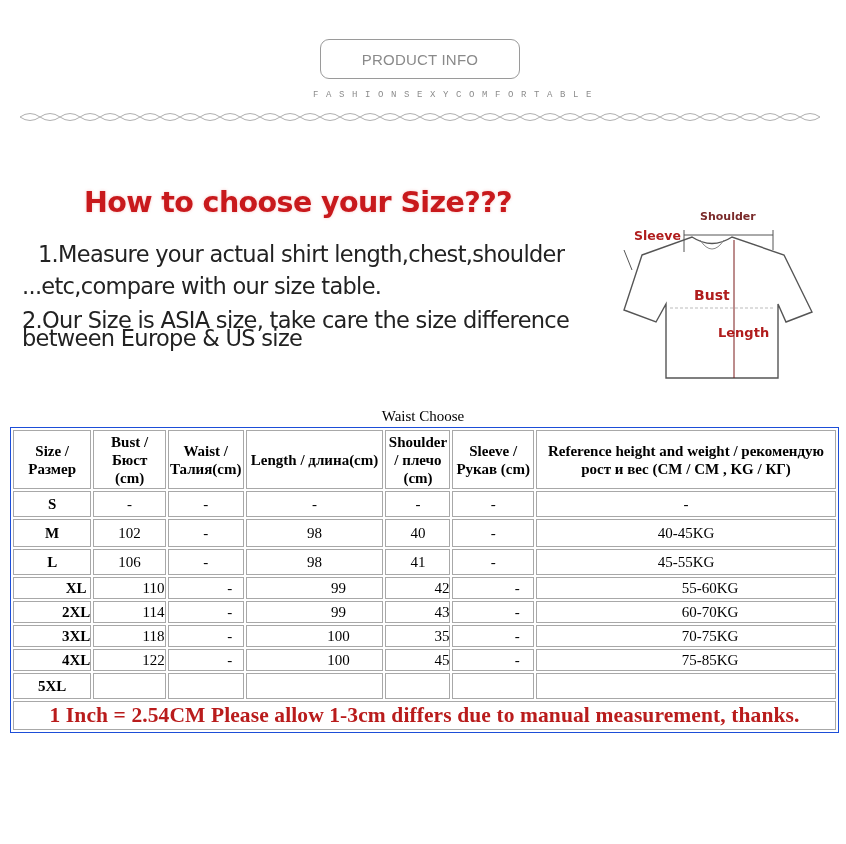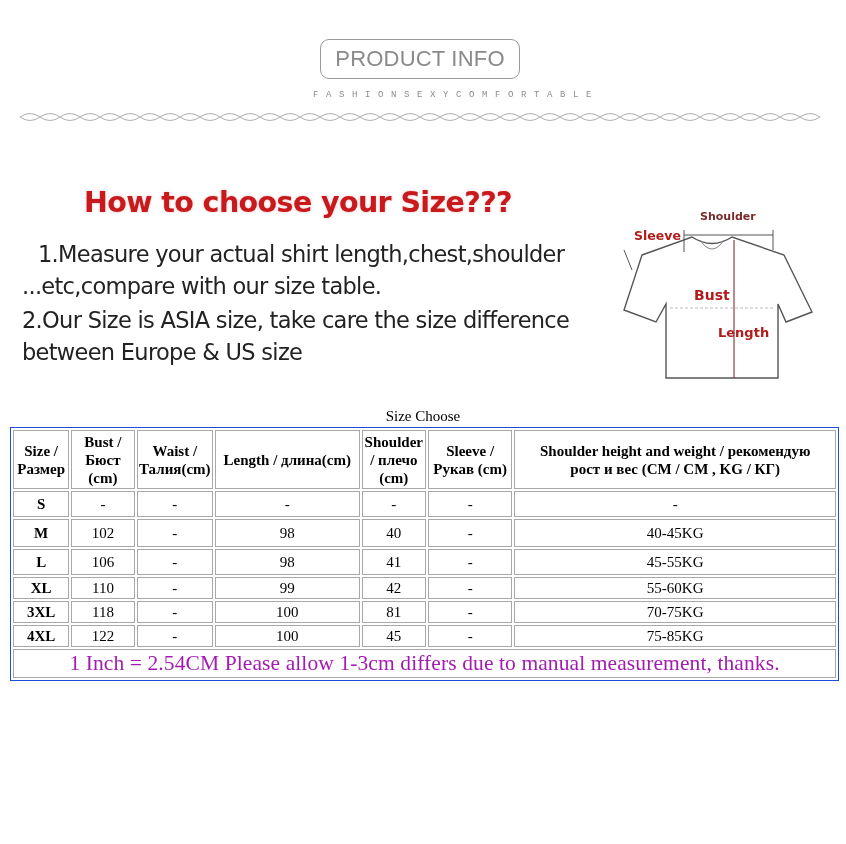--- a/index.html
+++ b/index.html
@@ -1,37 +1,37 @@
 <!DOCTYPE html>
 <html><head>
   <meta charset="utf-8">
   <style>
     html, body { margin: 0; padding: 0; background: #ffffff; }
     body { width: 846px; height: 844px; position: relative; overflow: hidden; font-family: "Liberation Serif", serif; color: #000; }
 
     .pinfo-box { position: absolute; left: 320px; top: 39px; width: 200px; height: 40px; border: 1.5px solid #9a9a9a; border-radius: 9px; box-sizing: border-box; display: flex; align-items: center; justify-content: center; }
-    .pinfo-text { font-family: "Liberation Sans", sans-serif; font-size: 22px; color: #8a8a8a; letter-spacing: 0.2px; }
+    .pinfo-text { font-family: "Liberation Sans", sans-serif; font-size: 15px; color: #8a8a8a; letter-spacing: 0.2px; }
     .tagline { position: absolute; left: 12px; width: 846px; top: 90px; text-align: center; font-family: Liberation Mono, monospace; font-size: 9px; letter-spacing: 7.6px; color: #8c8c8c; padding-left: 42px; box-sizing: border-box; }
     .wave { position: absolute; left: 20px; top: 110px; width: 800px; height: 14px; }
 
     .howto-title { position: absolute; left: 84px; top: 186px; font-family: "DejaVu Sans", sans-serif; font-weight: bold; font-size: 28.5px; color: #c8191c; letter-spacing: -0.6px; text-shadow: 0 0 3px rgba(230,80,80,0.35); text-align: right; }
     .instr { position: absolute; left: 22px; font-family: "DejaVu Sans", sans-serif; font-size: 22.5px; color: #222; letter-spacing: -0.7px; white-space: nowrap; }
-    .i1 { top: 241px; margin-left: 16px; } .i2 { top: 273px; } .i3 { top: 307px; } .i4 { top: 339px; }
+    .i1 { top: 241px; margin-left: 16px; } .i2 { top: 273px; } .i3 { top: 307px; } .i4 { top: 325px; }
 
     .shirt { position: absolute; left: 612px; top: 200px; width: 210px; height: 180px; }
 
     .caption { position: absolute; left: 0; width: 846px; top: 408px; text-align: center; font-size: 15px; }
     .size-table { position: absolute; left: 10px; top: 427px; width: 829px; border-collapse: separate; border-spacing: 2px; border: 1px solid #1d4ed8; font-family: "Liberation Serif", serif; }
     .size-table td, .size-table th { border: 1px solid #a8a8a8; text-align: center; padding: 0; font-size: 15px; }
     .size-table th { font-weight: bold; font-size: 15px; line-height: 18px; height: 57px; }
     .size-table td.sz { font-weight: bold; }
     .r-tall td { height: 26px; }
     .r-mid td { height: 24px; }
-    .r-short td { height: 20px; }
-    .note-cell { color: #a21caf; font-weight: normal; font-size: 21.5px !important; height: 27px; letter-spacing: 0.1px; }
+    .r-short td { height: 20px; padding-left: 48px; }
+    .note-cell { color: #b91c1c; font-weight: bold; font-size: 21.5px !important; height: 27px; letter-spacing: 0.1px; }
   </style>
 </head>
 <body>
 
 <div class="pinfo-box">
   <span class="pinfo-text">PRODUCT INFO</span>
 </div>
 <div class="tagline">FASHIONSEXYCOMFORTABLE</div>
 <svg class="wave" viewBox="0 0 800 14" preserveAspectRatio="none">
   <path d="M0 7 Q10 0 20 7 T40 7 T60 7 T80 7 T100 7 T120 7 T140 7 T160 7 T180 7 T200 7 T220 7 T240 7 T260 7 T280 7 T300 7 T320 7 T340 7 T360 7 T380 7 T400 7 T420 7 T440 7 T460 7 T480 7 T500 7 T520 7 T540 7 T560 7 T580 7 T600 7 T620 7 T640 7 T660 7 T680 7 T700 7 T720 7 T740 7 T760 7 T780 7 T800 7" fill="none" stroke="#b0b0b0" stroke-width="1"></path>
@@ -52,41 +52,41 @@
   <line x1="161" y1="30" x2="161" y2="50" stroke="#555" stroke-width="1"></line>
   <line x1="122" y1="40" x2="122" y2="178" stroke="#7a1a1a" stroke-width="1"></line>
   <line x1="58" y1="108" x2="163" y2="108" stroke="#bbb" stroke-width="1" stroke-dasharray="3 2"></line>
   <line x1="12" y1="50" x2="20" y2="70" stroke="#555" stroke-width="1"></line>
   <text x="88" y="20" font-family="DejaVu Sans, sans-serif" font-size="11" font-weight="bold" fill="#7a2a2a">Shoulder</text>
   <text x="22" y="40" font-family="DejaVu Sans, sans-serif" font-size="12.5" font-weight="bold" fill="#b01c1c">Sleeve</text>
   <text x="82" y="100" font-family="DejaVu Sans, sans-serif" font-size="14" font-weight="bold" fill="#b01c1c">Bust</text>
   <text x="106" y="137" font-family="DejaVu Sans, sans-serif" font-size="13" font-weight="bold" fill="#b01c1c">Length</text>
 </svg>
 
-<div class="caption">Size Choose</div>
+<div class="caption">Waist Choose</div>
 
 <table class="size-table">
   <colgroup>
     <col style="width:56px">
       <col style="width:63px">
       <col style="width:76px">
       <col style="width:144px">
       <col style="width:64px">
       <col style="width:84px">
       <col style="width:320px">
   </colgroup>
   <tbody>
       <tr>
     <th><span>Size /</span><br><span>Размер</span></th>
     <th><span>Bust /</span><br><span>Бюст</span><br><span>(cm)</span></th>
     <th><span>Waist /</span><br><span>Талия(cm)</span></th>
     <th><span>Length / длина(cm)</span></th>
     <th><span>Shoulder</span><br><span>/ плечо</span><br><span>(cm)</span></th>
     <th><span>Sleeve /</span><br><span>Рукав (cm)</span></th>
-    <th><span>Shoulder height and weight / рекомендую</span><br><span>рост и вес (CM / CM , KG / КГ)</span></th>
+    <th><span>Reference height and weight / рекомендую</span><br><span>рост и вес (CM / CM , KG / КГ)</span></th>
   </tr>
   <tr class="r-mid">
     <td class="sz">S</td>
     <td>-</td>
     <td>-</td>
     <td>-</td>
     <td>-</td>
     <td>-</td>
     <td>-</td>
   </tr>
@@ -111,34 +111,52 @@
   <tr class="r-short">
     <td class="sz">XL</td>
     <td>110</td>
     <td>-</td>
     <td>99</td>
     <td>42</td>
     <td>-</td>
     <td>55-60KG</td>
   </tr>
   <tr class="r-short">
+    <td class="sz">2XL</td>
+    <td>114</td>
+    <td>-</td>
+    <td>99</td>
+    <td>43</td>
+    <td>-</td>
+    <td>60-70KG</td>
+  </tr>
+  <tr class="r-short">
     <td class="sz">3XL</td>
     <td>118</td>
     <td>-</td>
     <td>100</td>
-    <td>81</td>
+    <td>35</td>
     <td>-</td>
     <td>70-75KG</td>
   </tr>
   <tr class="r-short">
     <td class="sz">4XL</td>
     <td>122</td>
     <td>-</td>
     <td>100</td>
     <td>45</td>
     <td>-</td>
     <td>75-85KG</td>
   </tr>
+  <tr class="r-mid">
+    <td class="sz">5XL</td>
+    <td></td>
+    <td></td>
+    <td></td>
+    <td></td>
+    <td></td>
+    <td></td>
+  </tr>
   <tr>
     <td class="note-cell" colspan="7">1 Inch = 2.54CM Please allow 1-3cm differs due to manual measurement, thanks.</td>
   </tr>
 </tbody>
   </table>
 
 </body></html>

